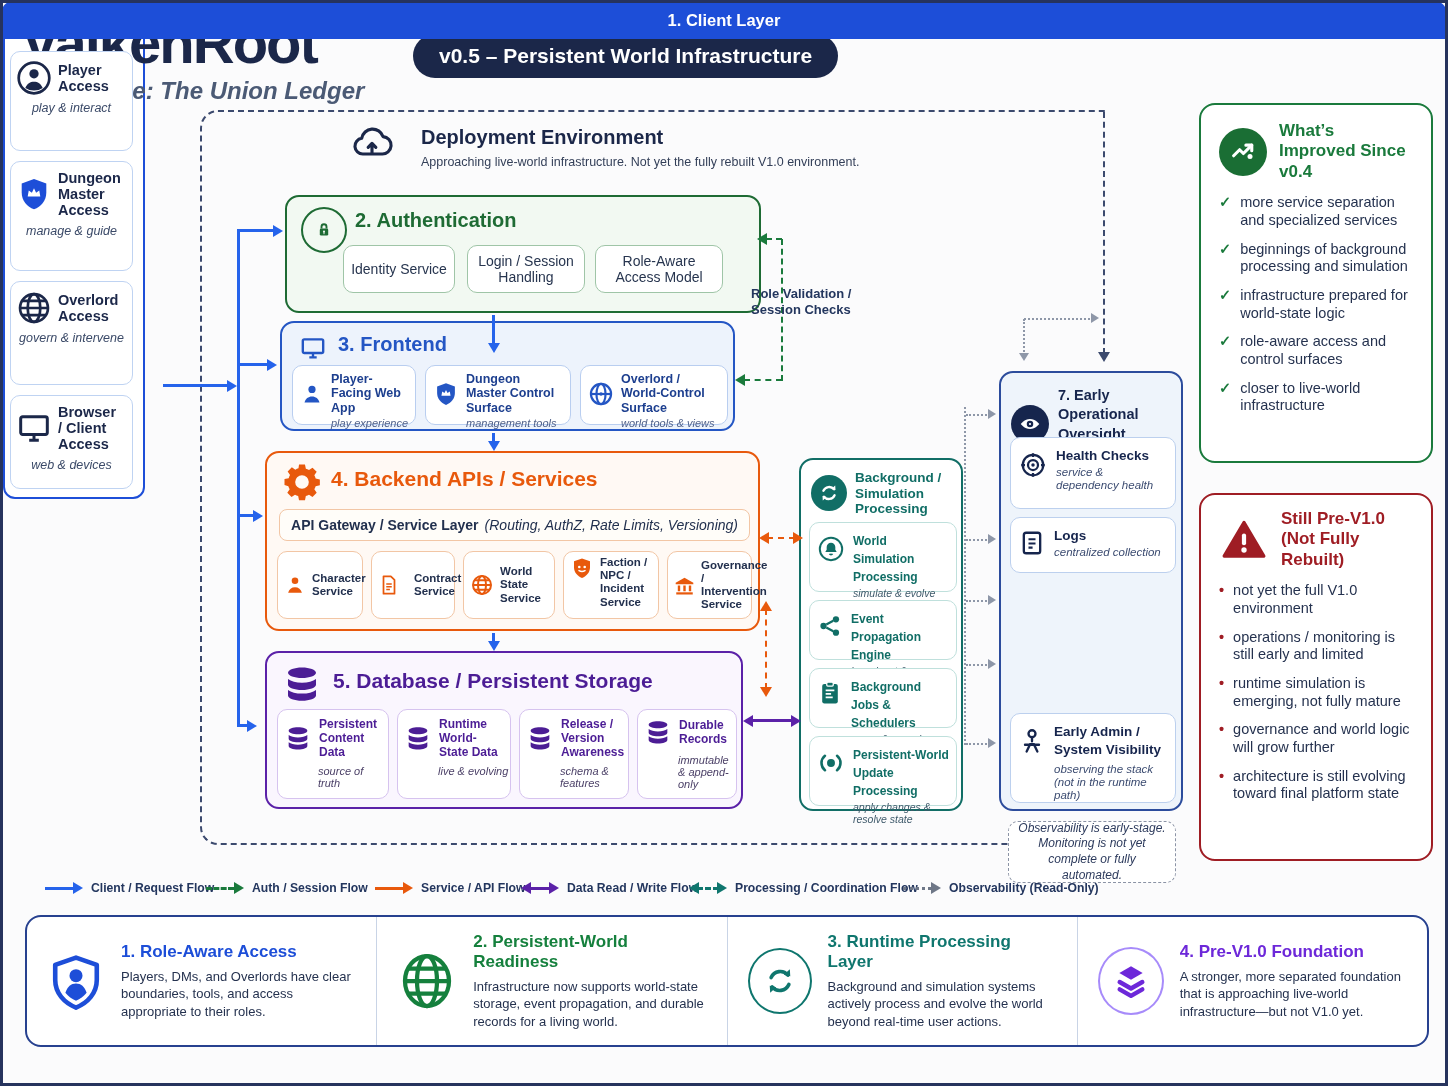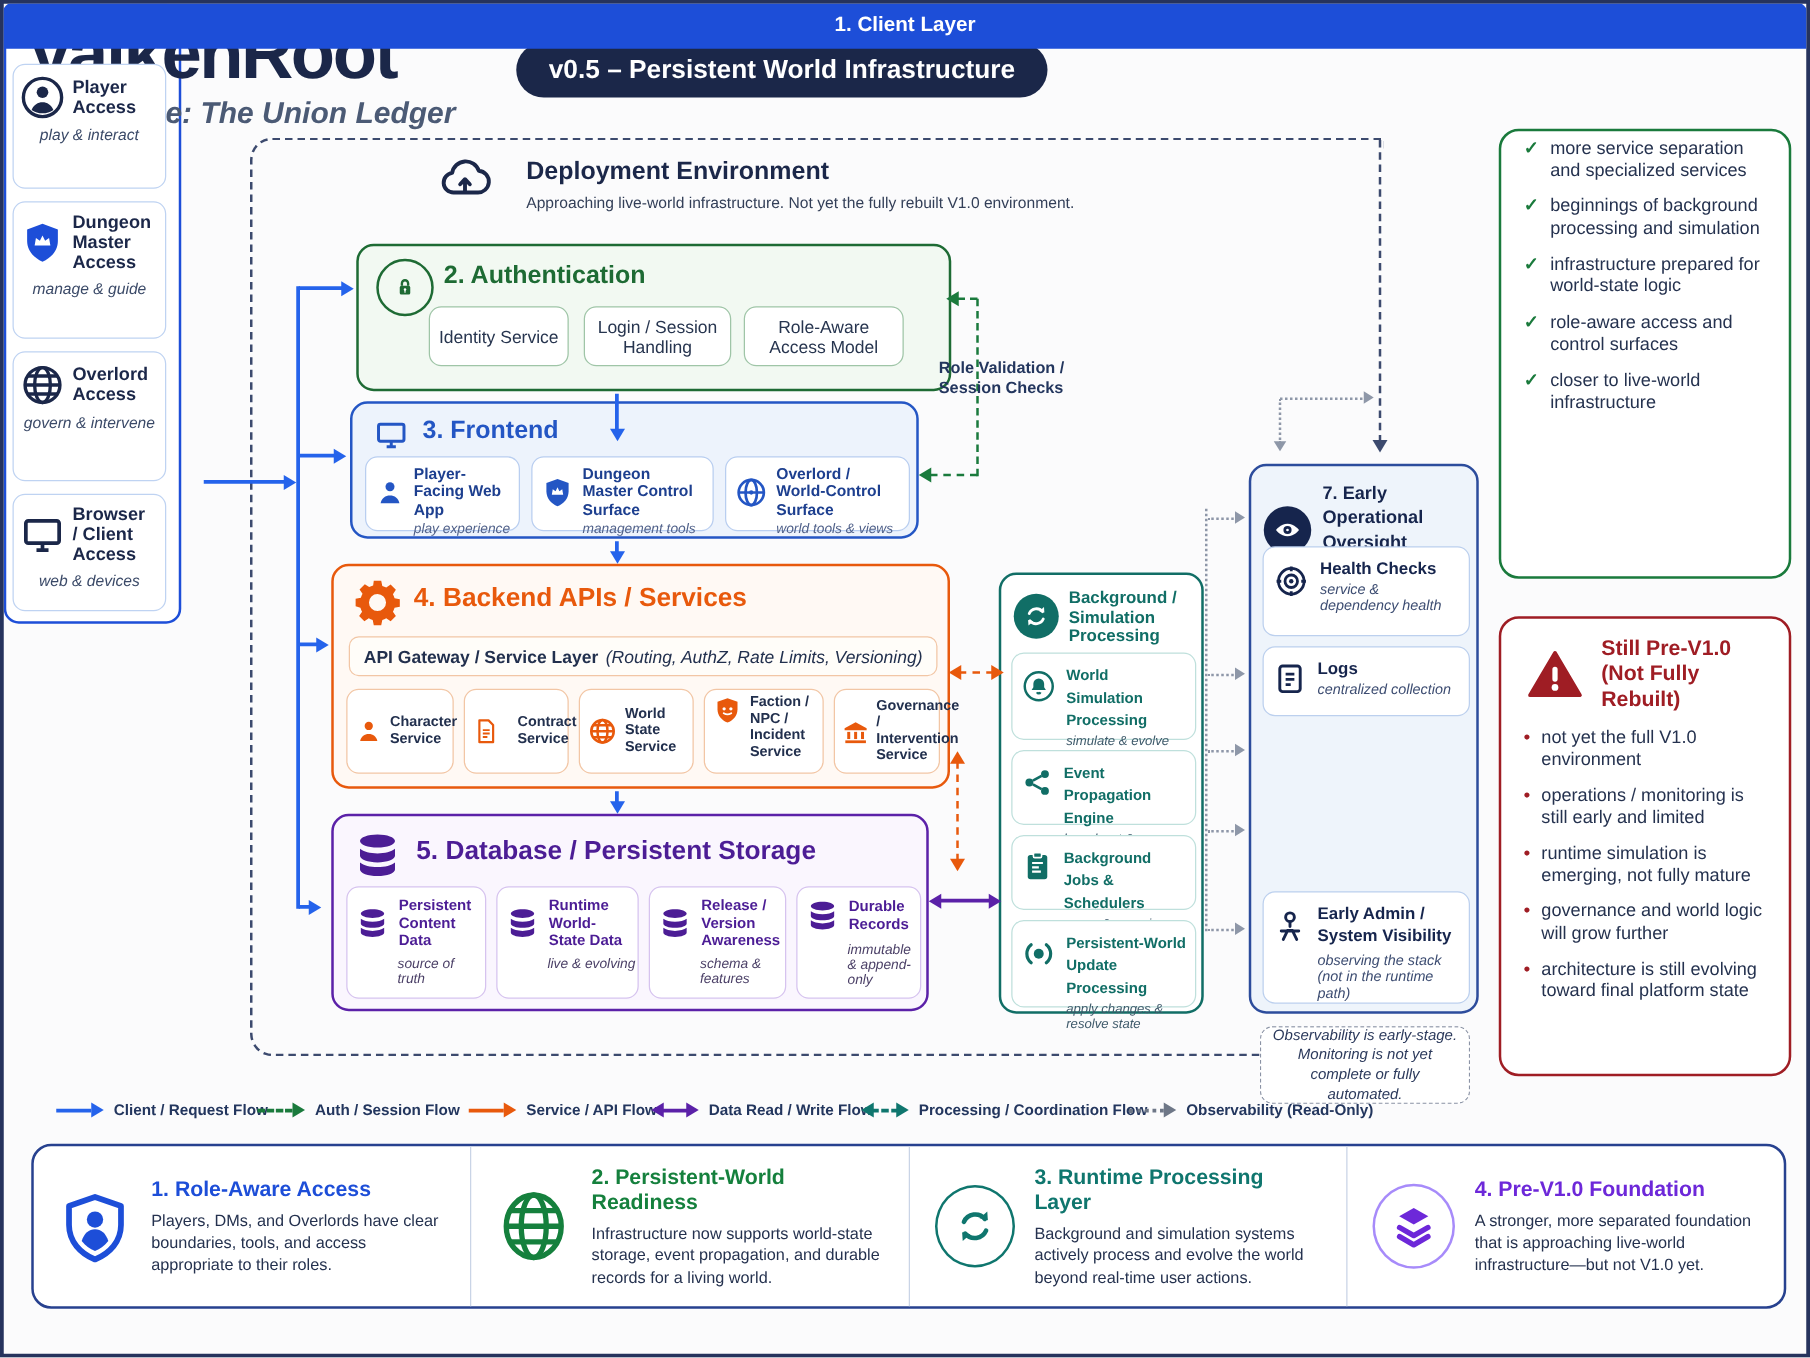--- a/index.html
+++ b/index.html
@@ -467,20 +467,30 @@
             </g>
           </svg>
         </span>
       <span><span class="t" style="font-size:13.5px;color:#16254d">Early Admin / System Visibility</span>
       <div class="s" style="font-size:11.5px;color:#3c4c71;margin-top:5px">observing the stack (not in the runtime path)</div></span>
     </div>
   </div>
 
   
   <div class="side" style="left:1196px;top:100px;width:234px;height:360px;border:2px solid #1a7a3c">
+    <div class="hd">
+      <span class="circ" style="width:48px;height:48px;background:#1a6e34">
+        <svg class="ic" width="30" height="30" viewBox="0 0 24 24">
+            <path d="M4.5 15l4.8-4.8 3 3L19 6.5" stroke="#fff" stroke-width="2.5" fill="none" stroke-linecap="round" stroke-linejoin="round"></path>
+            <path d="M14.3 6.5H19V11" stroke="#fff" stroke-width="2.5" fill="none" stroke-linecap="round" stroke-linejoin="round"></path>
+            <circle cx="17.6" cy="15.6" r="2" fill="#fff"></circle>
+          </svg>
+      </span>
+      <span class="ht" style="color:#1a7a3c;width:132px">What’s Improved Since v0.4</span>
+    </div>
     <ul>
       <li>
           <span class="mk" style="color:#1a7a3c">✓</span>
           <span>more service separation and specialized services</span>
         </li>
       <li>
           <span class="mk" style="color:#1a7a3c">✓</span>
           <span>beginnings of background processing and simulation</span>
         </li>
       <li>

